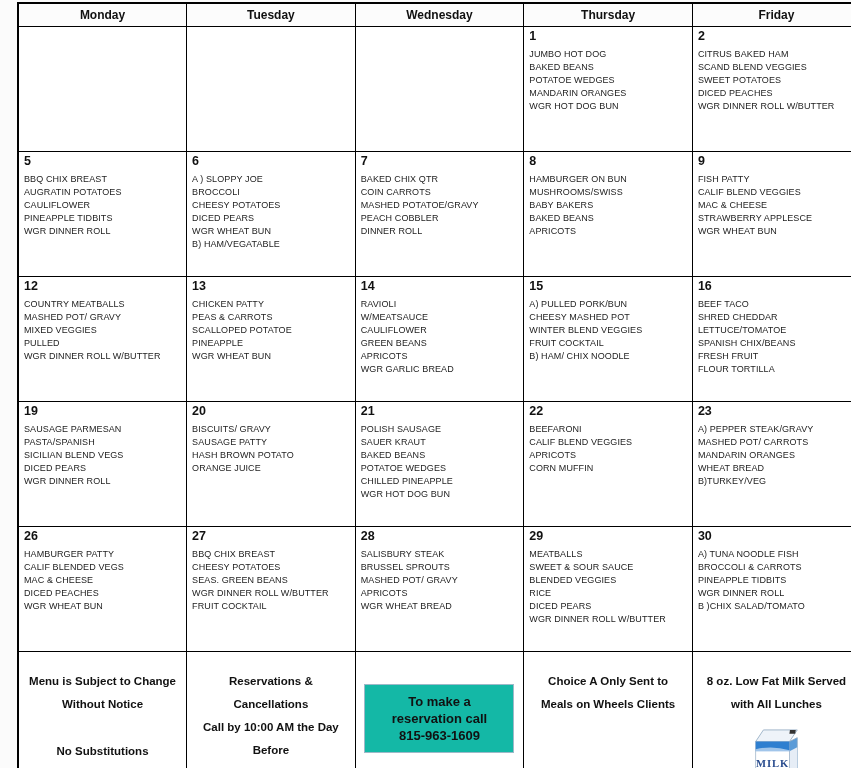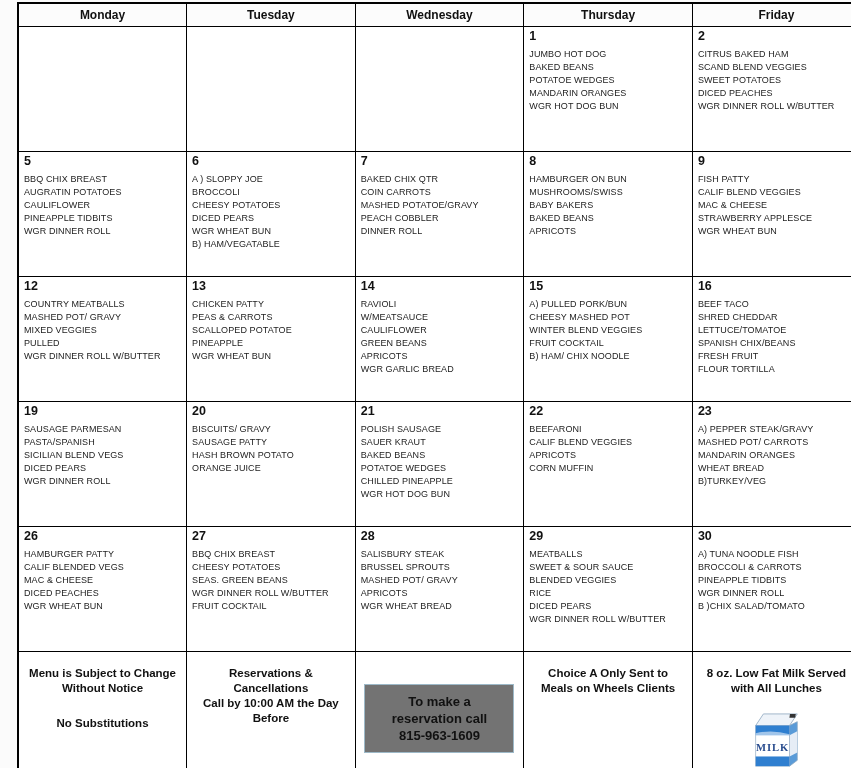--- a/index.html
+++ b/index.html
@@ -15,25 +15,25 @@
   }
   th,td{border:1px solid #000;overflow:hidden;}
   th{
     height:20px;font-size:12px;font-weight:bold;text-align:center;
     vertical-align:middle;padding:1px 2px;background:#fcfcfc;color:#111;
   }
   tbody td{height:120px;vertical-align:top;padding:2px 5px 2px 5px;}
   .day-num{font-size:12.5px;font-weight:bold;color:#111;line-height:15px;margin-bottom:4px;}
   .menu-item{font-size:9px;line-height:13px;color:#222;letter-spacing:0.1px;white-space:nowrap;}
   tr.footer-row td{height:130px;vertical-align:top;padding-top:14px;text-align:center;}
-  .fnote{font-size:11.5px;font-weight:bold;line-height:15px;color:#111;}
-  .fnote.spaced{margin-top:20px;}
+  .fnote{font-size:11.5px;font-weight:bold;line-height:15px;color:#111;margin-top:8px;}
+  .fnote.spaced{margin-top:32px;}
   .res-box{
     margin:18px auto 0 auto;width:140px;padding:8px 4px;
-    background:#737373;border:1px solid #9db9c8;
+    background:#14b8a6;border:1px solid #9db9c8;
     font-size:13px;font-weight:bold;line-height:17px;color:#111;
   }
   .milk-wrap{margin-top:14px;}
 </style>
 </head>
 <body>
 
 <div class="cal-wrap">
   <table class="calendar">
     <thead>

